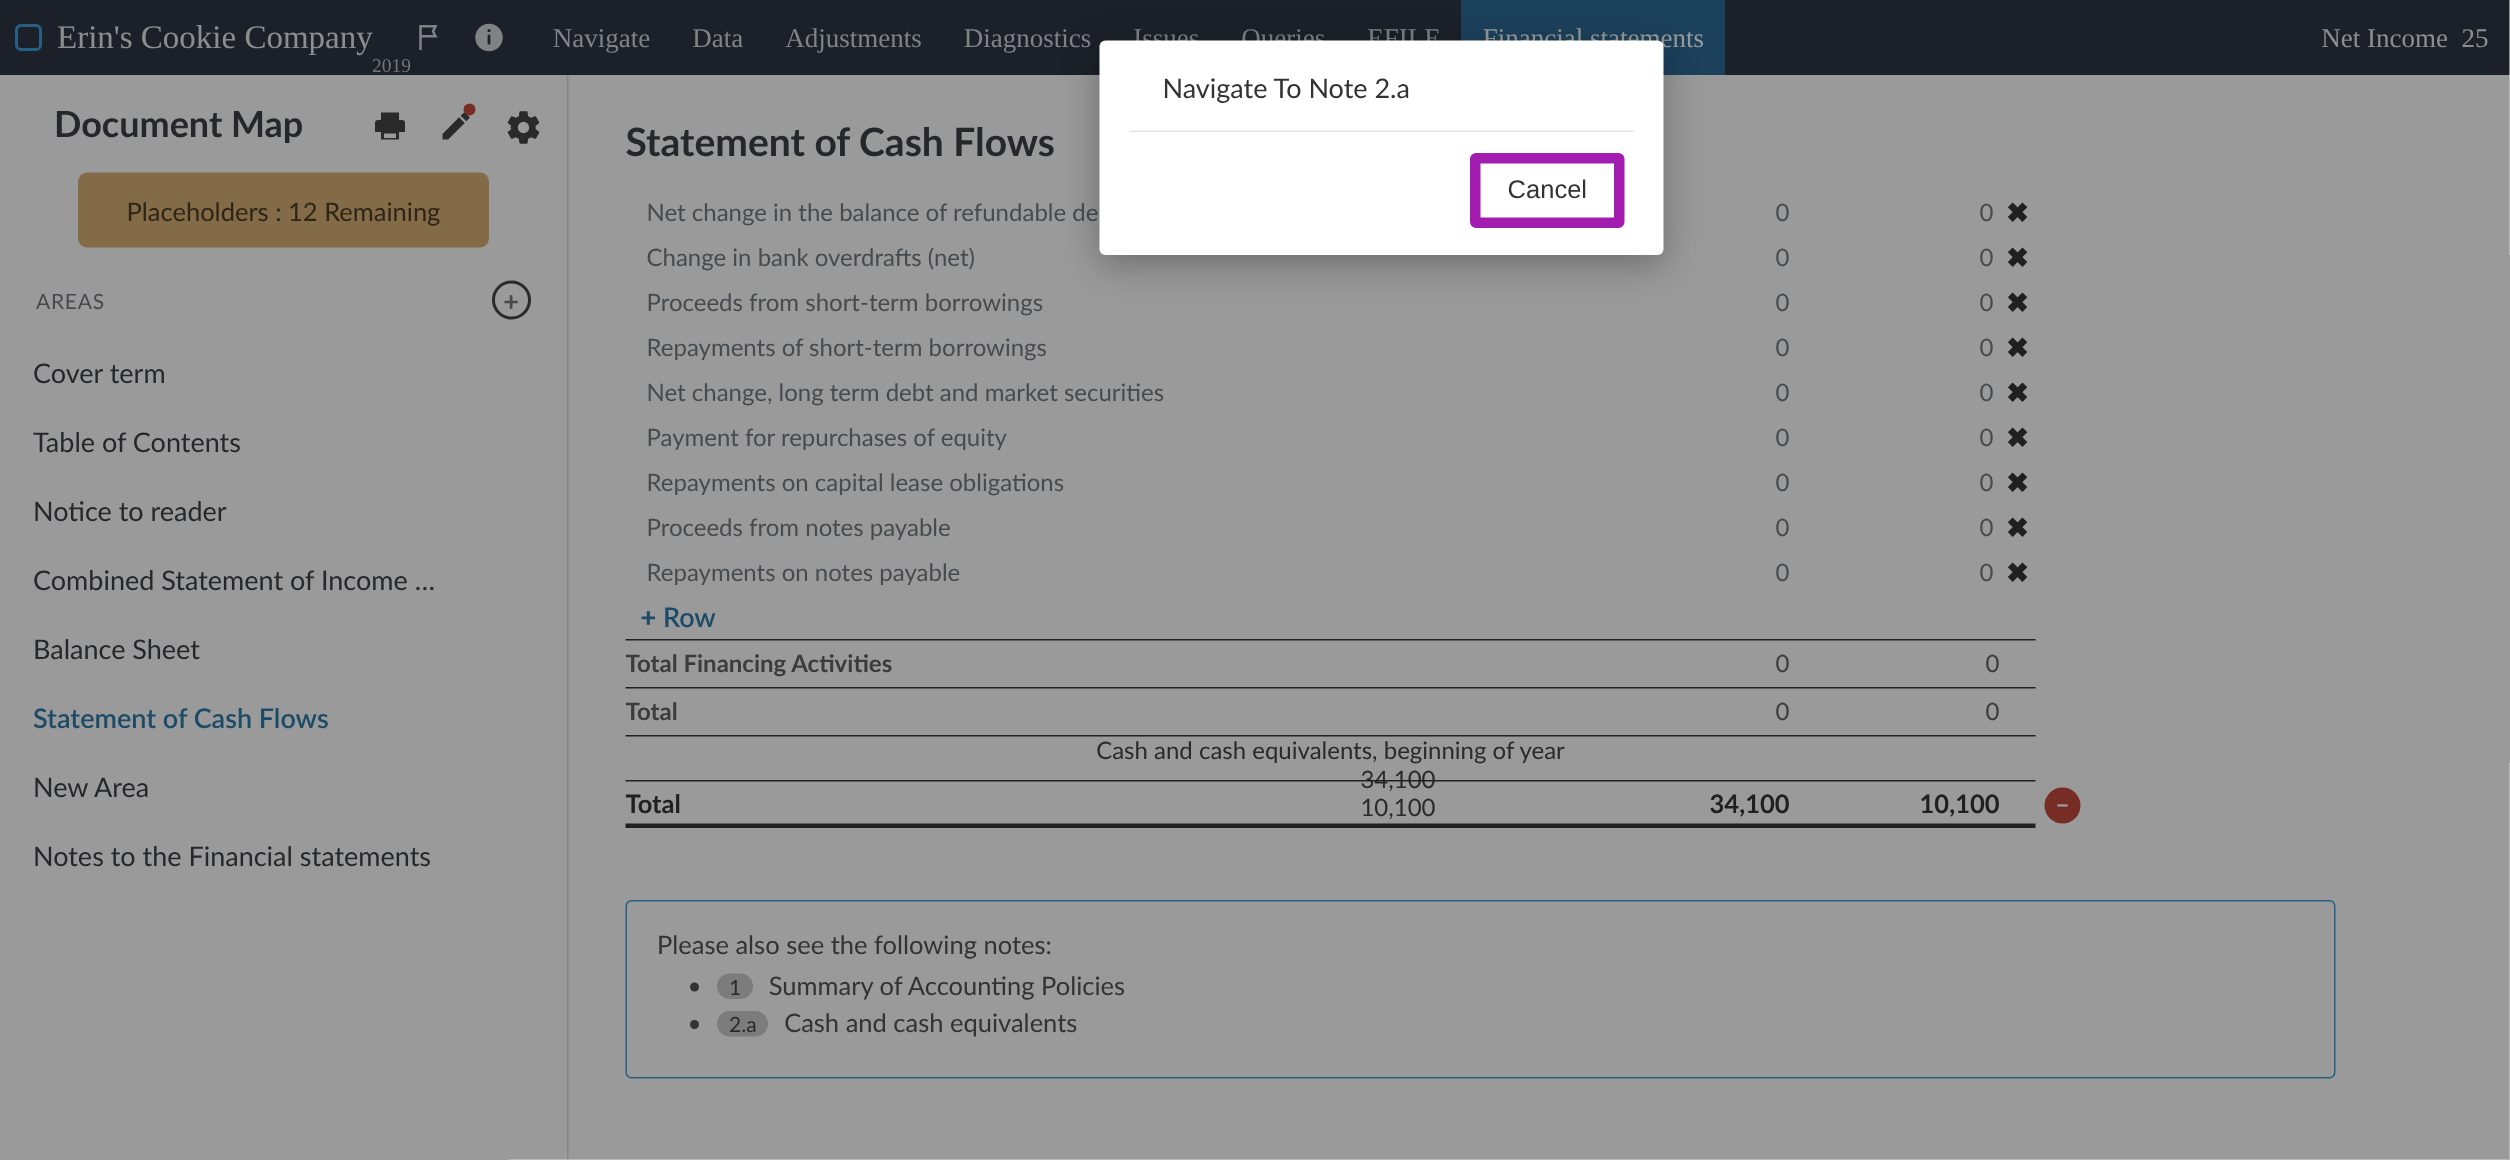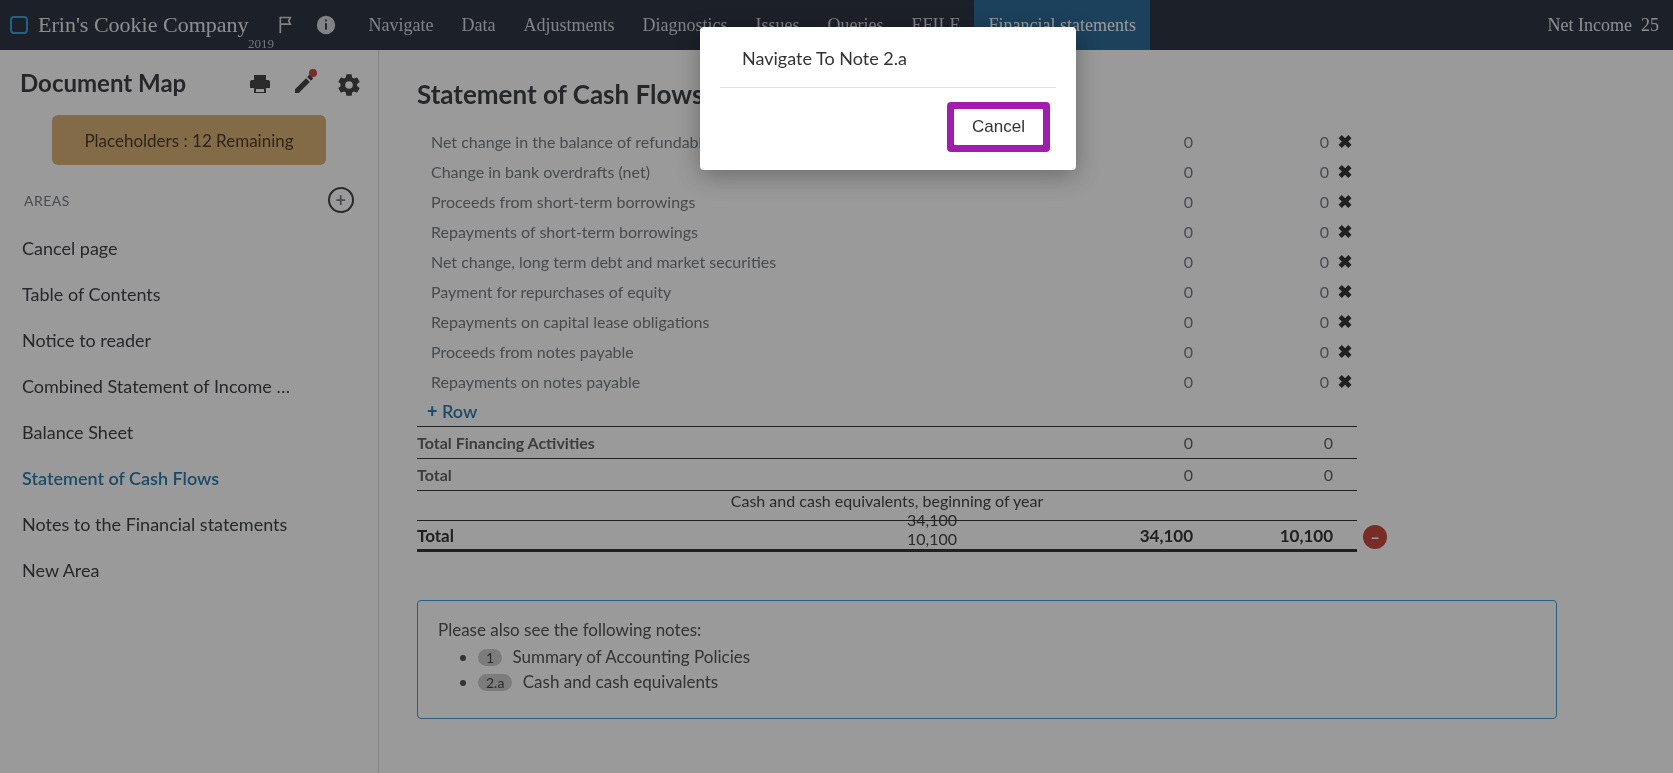--- a/index.html
+++ b/index.html
@@ -8,21 +8,21 @@
   .logo-sq { width: 18px; height: 18px; border: 2.5px solid #2a96d6; border-radius: 4px; margin-right: 10px; }
   .company { color: #e6e8eb; font-size: 22px; font-weight: 400; }
   .year { position: absolute; top: 36px; left: 248px; color: #b8bdc4; font-size: 13px; }
   .flag { margin-left: 28px; color: #d0d4d9; }
   .navtabs { display: flex; margin-left: 18px; height: 100%; align-items: stretch; }
   .navtab { padding: 0 14px; display: flex; align-items: center; color: #d0d4d9; font-size: 18px; cursor: pointer; }
   .navtab.active { background: #1a5d8f; color: #fff; }
   .netincome { margin-left: auto; color: #e6e8eb; font-size: 18px; padding-right: 4px; white-space: nowrap; }
   .mainwrap { display: flex; height: calc(100% - 50px); }
   .sidebar { width: 379px; border-right: 1px solid #d6d9dc; padding: 18px 20px; overflow-y: auto; }
-  .sidehead { display: flex; align-items: center; gap: 18px; margin-bottom: 18px; }
+  .sidehead { display: flex; align-items: center; gap: 18px; margin-bottom: 18px; margin-left: 16px; }
   .sidehead h2 { font-size: 24px; font-weight: 700; color: #2c2f33; flex: 1; }
   .sideicons { display: flex; gap: 22px; align-items: center; }
   .sideicons .ic { width: 22px; height: 22px; color: #333; cursor: pointer; }
   .placeholder-pill { background: #d6a96a; color: #3a2a10; width: 274px; margin: 0 auto 22px auto; height: 50px; border-radius: 6px; display: flex; align-items: center; justify-content: center; font-size: 17px; }
   .areas-row { display: flex; align-items: center; justify-content: space-between; color: #6a6f75; font-size: 14px; margin: 8px 0 12px 0; padding: 0 4px; letter-spacing: 0.5px; }
   .plus-circle { width: 26px; height: 26px; border: 2.5px solid #333; border-radius: 50%; display: flex; align-items: center; justify-content: center; font-size: 18px; font-weight: 700; cursor: pointer; }
   .doc-item { padding: 12px 2px; font-size: 18px; color: #2c2f33; cursor: pointer; white-space: nowrap; overflow: hidden; text-overflow: ellipsis; }
   .doc-item.active { color: #1a6fa3; font-weight: 600; }
   .content { flex: 1; padding: 28px 38px; overflow-y: auto; position: relative; }
   .content h1 { font-size: 26px; font-weight: 700; color: #2c2f33; margin-bottom: 16px; }
@@ -44,21 +44,21 @@
   .bold-row { border-top: 1px solid #222; border-bottom: 3px solid #222; display: flex; align-items: center; height: 32px; position: relative; }
   .bold-row .lbl { flex: 1; font-weight: 700; color: #222; font-size: 17px; }
   .bold-row .v { width: 140px; text-align: right; font-weight: 700; color: #222; font-size: 17px; }
   .bold-row .xpad { width: 24px; }
   .minus-badge { position: absolute; right: -30px; top: 4px; width: 24px; height: 24px; background: #c0392b; border-radius: 50%; display: flex; align-items: center; justify-content: center; color: #fff; font-weight: 900; cursor: pointer; }
   .notes-box { margin-top: 48px; border: 1px solid #2a96d6; border-radius: 4px; padding: 18px 20px 22px 20px; width: 1140px; color: #444; font-size: 17px; }
   .notes-box ul { margin: 6px 0 0 40px; list-style: disc; }
   .notes-box li { margin: 4px 0; }
   .note-badge { background: #c8c8c8; color: #333; border-radius: 10px; padding: 0 8px; font-size: 14px; margin-right: 6px; display: inline-block; }
   .overlay { position: absolute; inset: 0; background: rgba(30,30,30,0.45); z-index: 50; }
-  .popup { position: absolute; top: 27px; left: 700px; width: 376px; background: #fff; border-radius: 4px; box-shadow: 0 6px 24px rgba(0,0,0,0.3); z-index: 60; padding-bottom: 14px; }
+  .popup { position: absolute; top: 27px; left: 733px; width: 376px; background: #fff; border-radius: 4px; box-shadow: 0 6px 24px rgba(0,0,0,0.3); z-index: 60; padding-bottom: 14px; }
   .popup .opt { padding: 20px 42px 10px 42px; font-size: 18px; color: #333; cursor: pointer; }
   .popup .opt2 { padding: 6px 42px 18px 42px; font-size: 18px; color: #333; cursor: pointer; }
   .popup .divider { border-top: 1px solid #e2e4e7; margin: 8px 20px 0 20px; }
   .popup .btnrow { display: flex; justify-content: flex-end; padding: 14px 26px 4px 26px; }
   .popup .cancel { border: 7px solid #a21caf; background: #fff; color: #333; font-size: 17px; padding: 8px 18px; border-radius: 4px; cursor: pointer; }
   svg { display: block; }
 </style>
 </head>
 <body>
 
@@ -115,28 +115,28 @@
               <path d="M19.43 12.98c.04-.32.07-.65.07-.98s-.03-.66-.07-.98l2.11-1.65a.5.5 0 0 0 .12-.64l-2-3.46a.5.5 0 0 0-.61-.22l-2.49 1a7.03 7.03 0 0 0-1.69-.98l-.38-2.65A.5.5 0 0 0 14 2h-4a.5.5 0 0 0-.49.42l-.38 2.65c-.61.25-1.17.58-1.69.98l-2.49-1a.5.5 0 0 0-.61.22l-2 3.46a.5.5 0 0 0 .12.64l2.11 1.65c-.4.32-.7.65-.7.98s.3.66.7.98l-2.11 1.65a.5.5 0 0 0-.12.64l2 3.46c.14.24.43.34.61.22l2.49-1c.52.4 1.08.73 1.69.98l.38 2.65c.4.24.25.42.49.42h4c.24 0 .45-.18.49-.42l.38-2.65c.61-.25 1.17-.58 1.69-.98l2.49 1c.18.12.47.02.61-.22l2-3.46a.5.5 0 0 0-.12-.64zM12 15.5A3.5 3.5 0 1 1 12 8.5a3.5 3.5 0 0 1 0 7z"></path>
             </svg>
         </div>
       </div>
     </div>
     <div class="placeholder-pill">Placeholders : 12 Remaining</div>
     <div class="areas-row">
       <span>AREAS</span>
       <div class="plus-circle">+</div>
     </div>
-    <div class="doc-item">Cancel page</div>
+    <div class="doc-item">Cover term</div>
     <div class="doc-item">Table of Contents</div>
     <div class="doc-item">Notice to reader</div>
     <div class="doc-item">Combined Statement of Income …</div>
     <div class="doc-item">Balance Sheet</div>
     <div class="doc-item active">Statement of Cash Flows</div>
+    <div class="doc-item">New Area</div>
     <div class="doc-item">Notes to the Financial statements</div>
-    <div class="doc-item">New Area</div>
   </div>
 
   <div class="content">
     <h1>Statement of Cash Flows</h1>
     <div class="cf-table" id="cf-rows">
         <div class="cf-row">
           <div class="cf-label">Net change in the balance of refundable deposits</div>
           <div class="cf-v1">0</div>
           <div class="cf-v2">0</div>
           <div class="cf-x">✖</div>

